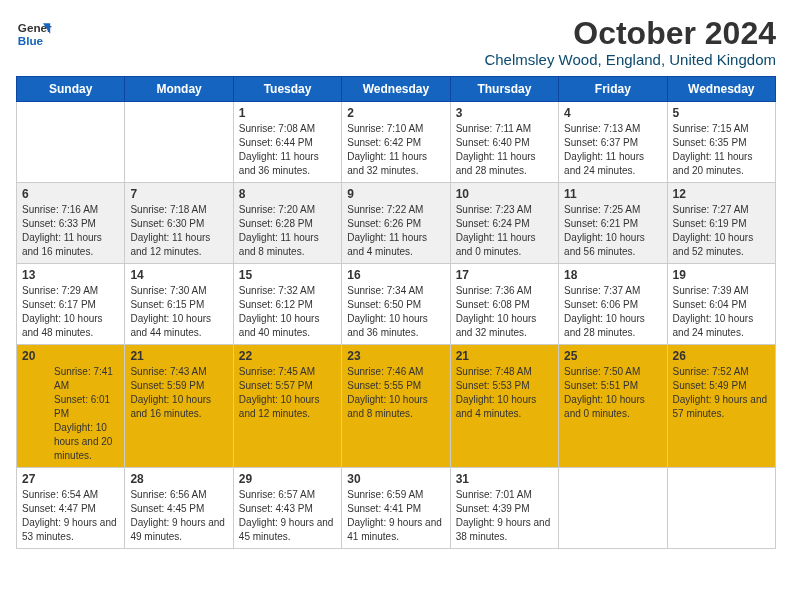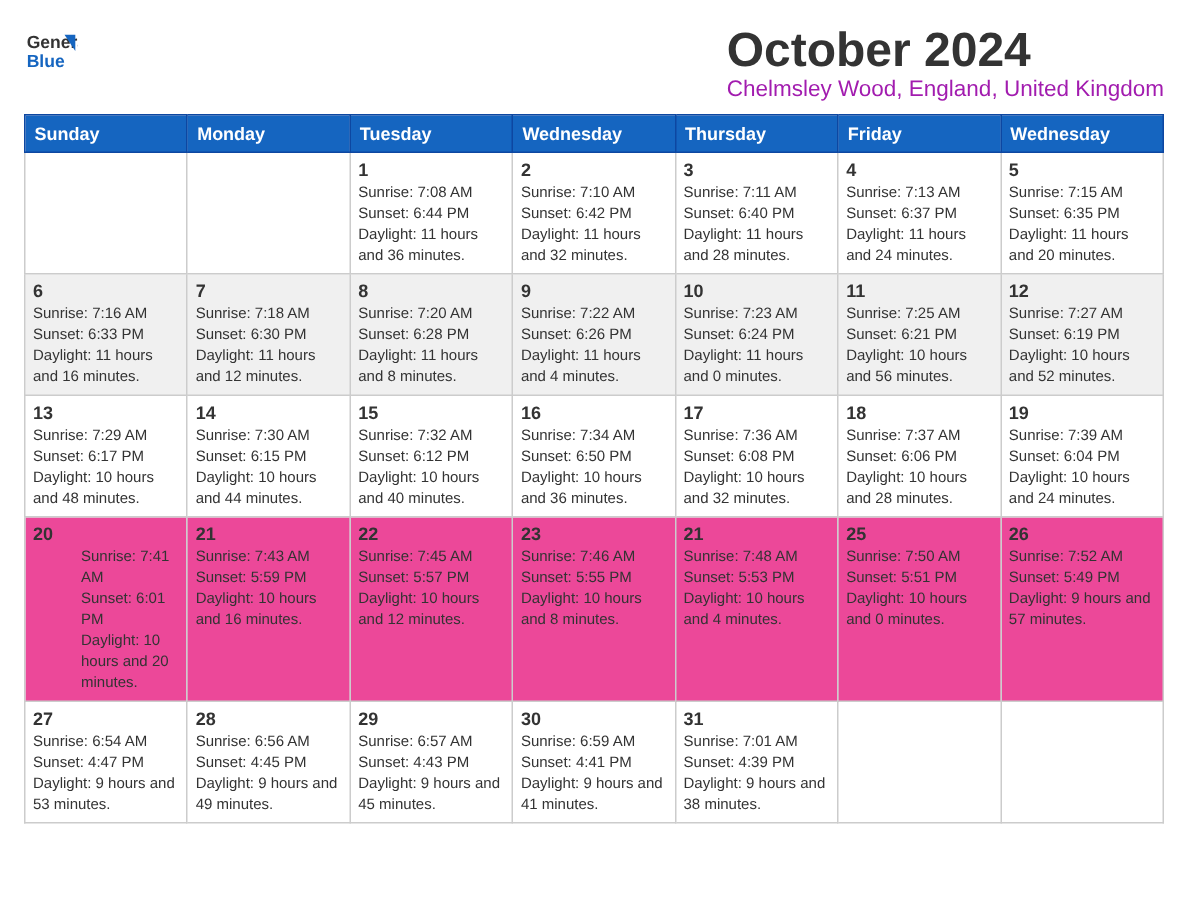--- a/index.html
+++ b/index.html
@@ -19,40 +19,41 @@
     .logo {
       display: flex;
       align-items: center;
       gap: 4px;
     }
     .logo-icon {
       width: 36px;
       height: 36px;
     }
     .title-block {
+      text-align: right;
     }
     .month-title {
       font-size: 32px;
       font-weight: bold;
       color: #333;
       line-height: 1.1;
     }
     .location-title {
       font-size: 15px;
-      color: #a21caf;
+      color: #0c4a6e;
     }
     table {
       width: 100%;
       border-collapse: collapse;
       font-size: 10.5px;
     }
     thead tr th {
       background: #1565c0;
       color: #fff;
-      text-align: left;
+      text-align: center;
       padding: 5px 6px;
       font-size: 12px;
       font-weight: bold;
       border: 1px solid #0d47a1;
     }
     tbody tr td {
       border: 1px solid #ccc;
       vertical-align: top;
       padding: 4px 5px;
       width: 14.28%;
@@ -76,21 +77,21 @@
     tr:nth-child(even) td {
       background: #f5f5f5;
     }
     tr:nth-child(odd) td {
       background: #fff;
     }
     
     tbody tr:nth-child(1) td { background: #fff; }
     tbody tr:nth-child(2) td { background: #f0f0f0; }
     tbody tr:nth-child(3) td { background: #fff; margin-top: 44px; }
-    tbody tr:nth-child(4) td { background: #ec4899; }
+    tbody tr:nth-child(4) td { background: #eab308; }
     tbody tr:nth-child(5) td { background: #fff; }
     .empty-cell { background: inherit; }
   </style>
 </head>
 <body>
 
 <div class="header">
   <div class="logo">
     <svg class="logo-icon" viewBox="0 0 40 40">
       <text x="2" y="18" font-size="13" font-weight="bold" fill="#333">General</text>

